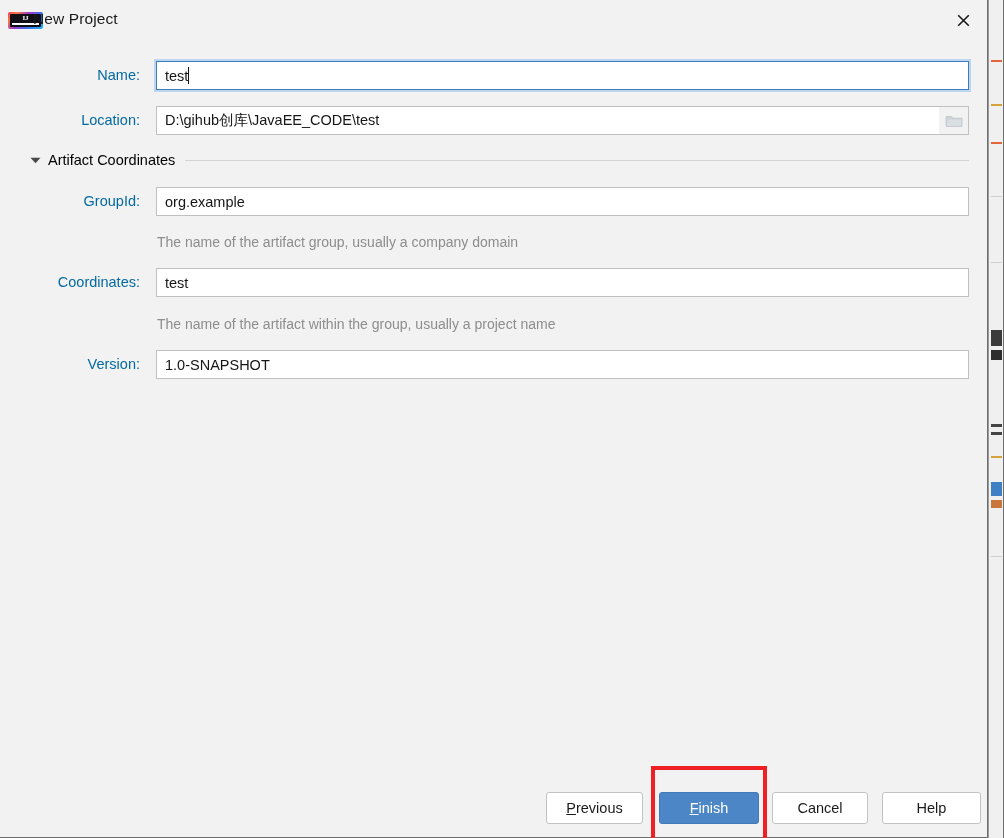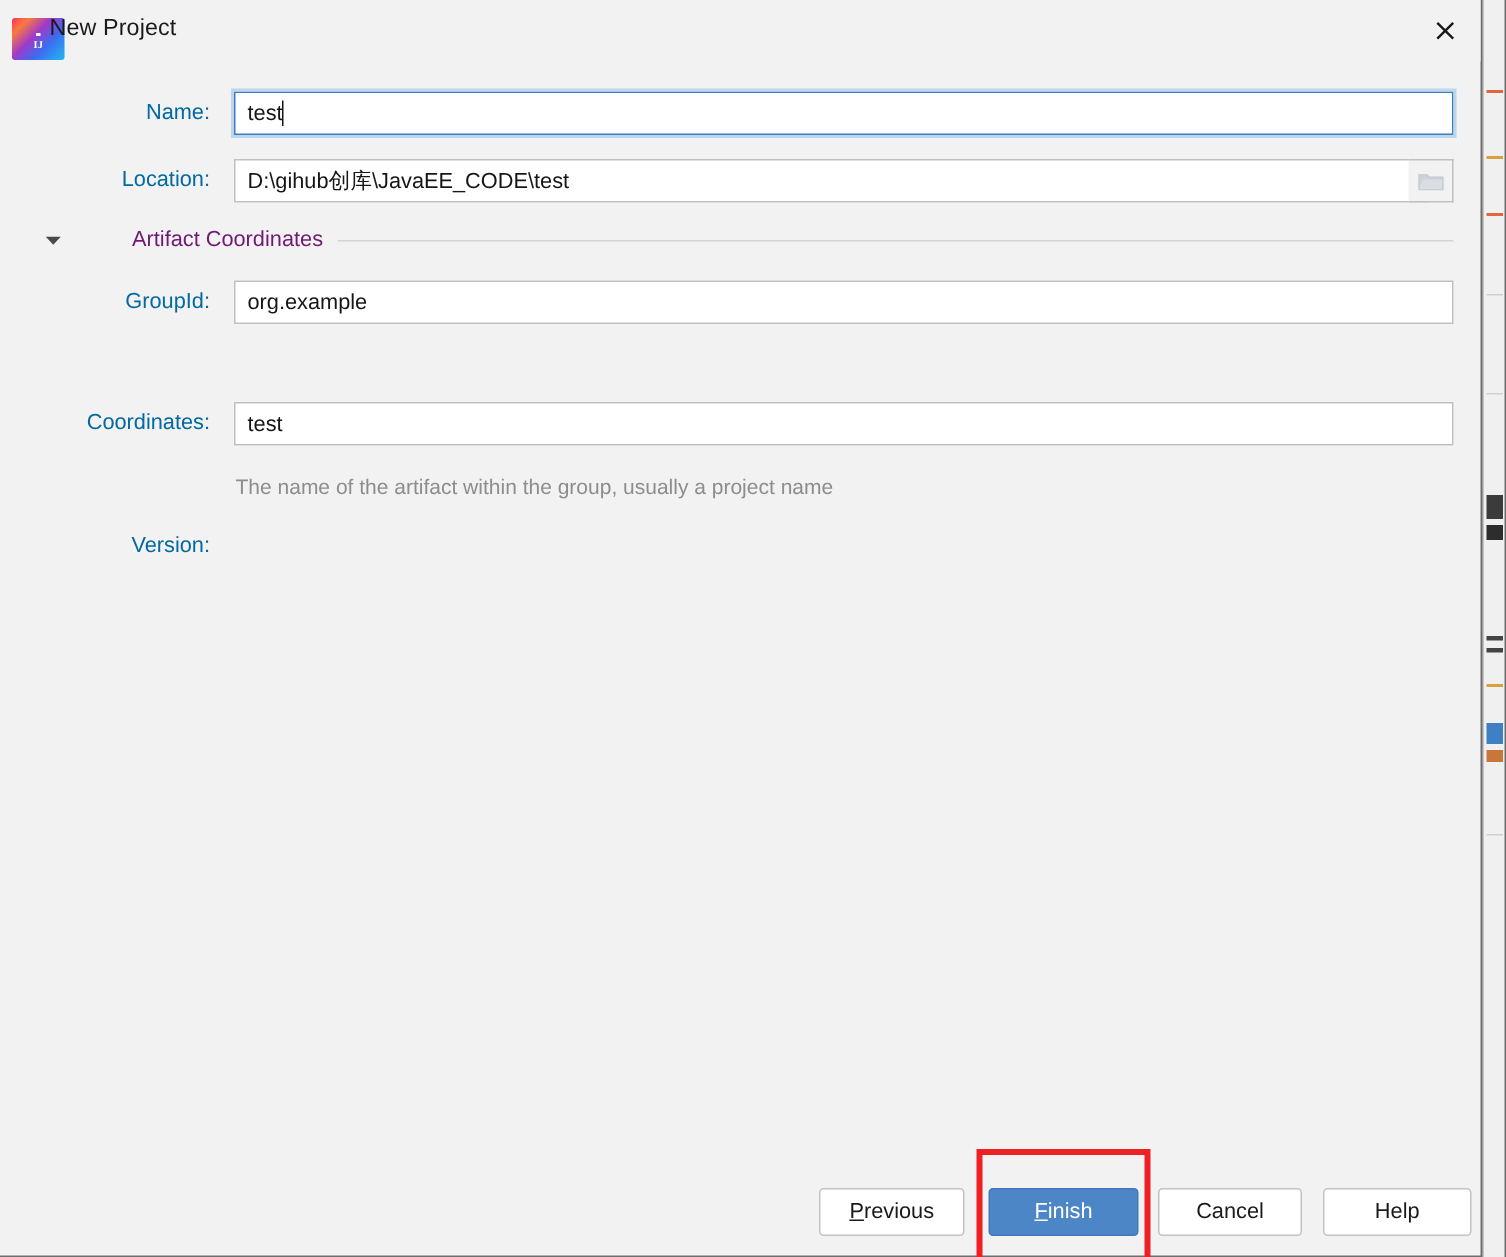--- a/index.html
+++ b/index.html
@@ -48,21 +48,21 @@
   #title-bar {
     position: relative;
     height: 41px;
     background: #f2f2f2;
   }
   #app-icon {
     position: absolute; left: 8px; top: 12px;
     width: 35px; height: 17px;
     border-radius: 2px;
     background: linear-gradient(135deg, #fe315d 0%, #f97a3d 18%, #a13ac8 42%, #3b6cf0 66%, #22b8f0 100%);
-    padding: 14px;
+    padding: 2px;
   }
   #app-icon .inner {
     width: 100%; height: 100%;
     background: #100f15;
     border-radius: 1px;
     position: relative;
   }
   #app-icon .ij {
     position: absolute; left: 0; right: 0; top: 0px;
     text-align: center;
@@ -147,23 +147,22 @@
     width: 939px;
     cursor: pointer;
   }
   #section-toggle-icon {
     width: 11px; height: 11px;
     display: flex; align-items: center; justify-content: center;
     margin-right: 7px;
   }
   #section-title {
     font-size: 14.5px;
-    color: #701a75;
+    color: #000000;
     white-space: nowrap;
-    margin-left: 40px;
   }
   #section-rule {
     flex: 1;
     height: 1px;
     background: #d4d4d4;
     margin-left: 10px;
   }
 
   
   #button-bar {
@@ -283,28 +282,32 @@
       </svg>
     </span>
     <span id="section-title">Artifact Coordinates</span>
     <span id="section-rule"></span>
   </div>
 
   <div class="field-label" style="left:0px; top:193px; width:140px;">GroupId:</div>
   <div class="text-input" style="left:156px; top:187px; width:813px;">
     <span>org.example</span>
   </div>
+  <div class="help-text" style="left:157px; top:234px;">The name of the artifact group, usually a company domain</div>
 
   <div class="field-label" style="left:0px; top:274px; width:140px;">Coordinates:</div>
   <div class="text-input" style="left:156px; top:268px; width:813px;">
     <span>test</span>
   </div>
   <div class="help-text" style="left:157px; top:316px;">The name of the artifact within the group, usually a project name</div>
 
   <div class="field-label" style="left:0px; top:356px; width:140px;">Version:</div>
+  <div class="text-input" style="left:156px; top:350px; width:813px;">
+    <span>1.0-SNAPSHOT</span>
+  </div>
 
   <div id="button-bar">
     <div class="dlg-button normal" style="left:546px; top:0px; width:97px;">
       <span class="mnemonic">P</span>
         <span>revious</span>
     </div>
     <div class="dlg-button primary" style="left:659px; top:0px; width:100px;">
       <span class="mnemonic">F</span>
         <span>inish</span>
     </div>

